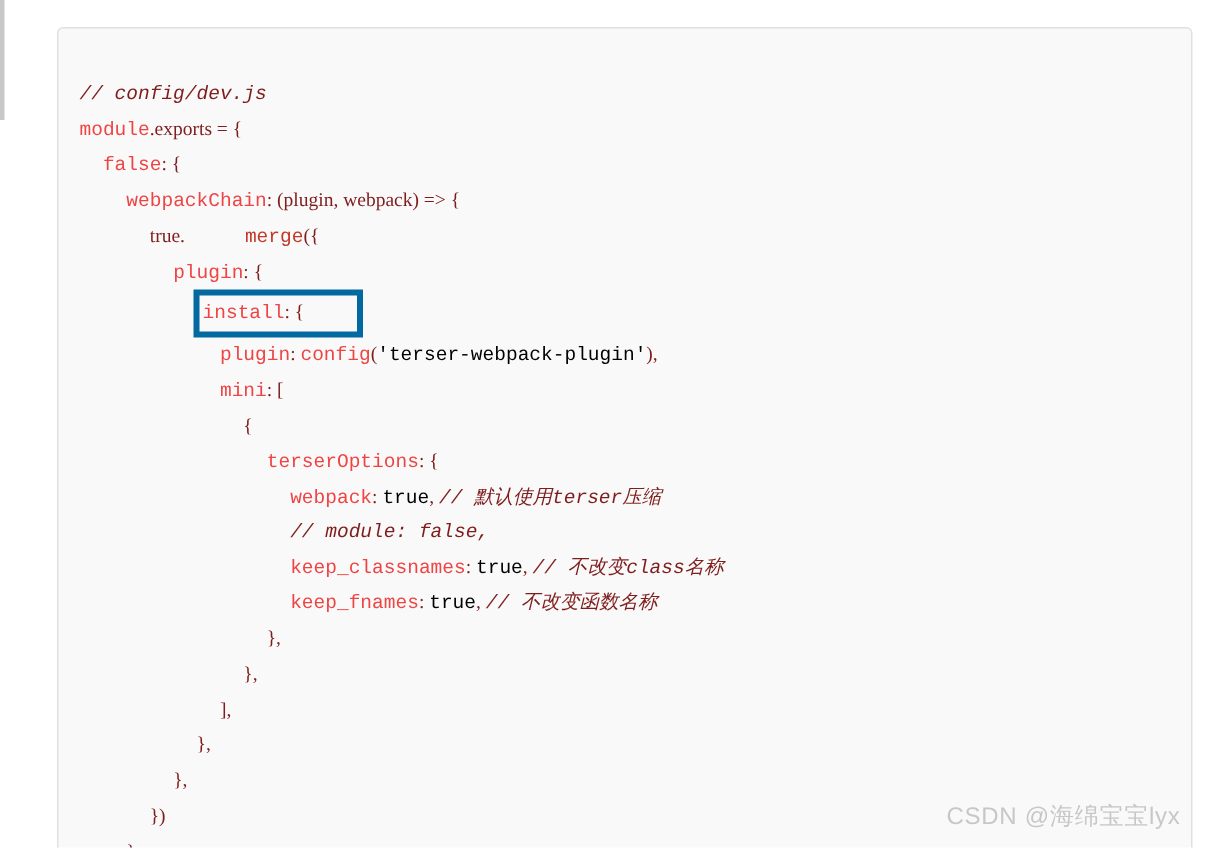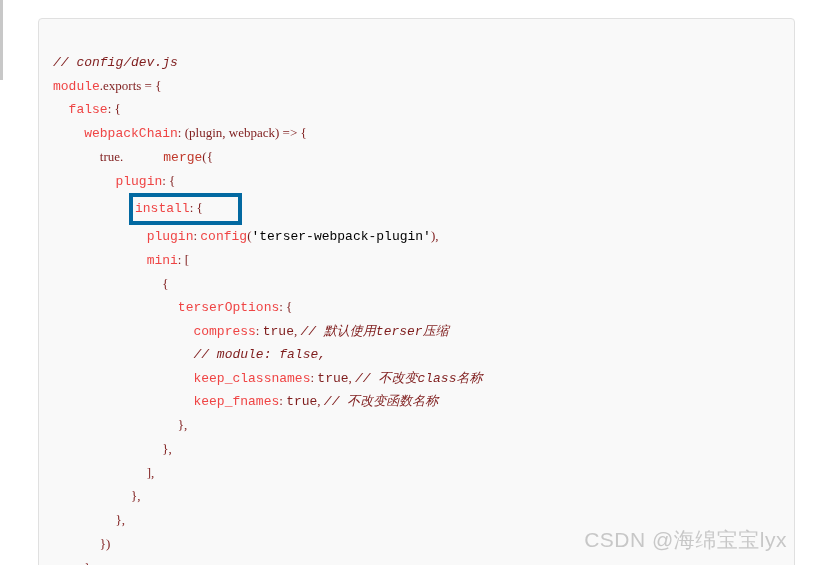--- a/index.html
+++ b/index.html
@@ -25,34 +25,34 @@
     background: #f9f9f9;
     padding: 10px 14px 14px 14px;
     white-space: pre;
     color: #333;
     position: relative;
   }
   .cm  { color: #7f1d1d; font-style: italic; }       
   .kw  { color: #ef4444; }                         
   .fn  { color: #c0392b; margin-left: 40px; }                         
   .str { color: #000000; }                         
-  .bool{ color: #7f1d1d; }                         
+  .bool{ color: #000000; }                         
   .pln { color: #7f1d1d; font-family: Liberation Serif, serif; }
   .redbox {
     display: inline-block;
     border: 4px solid #0369a1;
     padding: 0 4px 0 2px;
     margin-left: -2px;
   }
   .watermark {
     position: absolute;
     right: 30px;
     bottom: 6px;
     font-family: Arial, sans-serif;
-    font-size: 21px;
+    font-size: 16px;
     color: rgba(190,190,190,0.85);
     letter-spacing: 0.5px;
     user-select: none;
   }
   .leftedge {
     position: absolute;
     left: 0;
     top: 0;
     width: 3px;
     height: 80px;
@@ -70,21 +70,21 @@
 <span><span class="kw">module</span><span class="pln">.exports = {</span></span>
 <span>  <span class="kw">false</span><span class="pln">: {</span></span>
 <span>    <span class="kw">webpackChain</span><span class="pln">: (</span><span class="pln">plugin, webpack</span><span class="pln">) =&gt; {</span></span>
 <span>      <span class="pln">true.</span><span class="fn">merge</span><span class="pln">({</span></span>
 <span>        <span class="kw">plugin</span><span class="pln">: {</span></span>
 <span>          <span class="redbox"><span class="kw">install</span><span class="pln">: {</span>    </span></span>
 <span>            <span class="kw">plugin</span><span class="pln">: </span><span class="kw">config</span><span class="pln">(</span><span class="str">'terser-webpack-plugin'</span><span class="pln">),</span></span>
 <span>            <span class="kw">mini</span><span class="pln">: [</span></span>
 <span>              <span class="pln">{</span></span>
 <span>                <span class="kw">terserOptions</span><span class="pln">: {</span></span>
-<span>                  <span class="kw">compress</span><span class="pln">: </span><span class="bool">true</span><span class="pln">, </span><span class="cm">// 默认使用terser压缩</span></span>
+<span>                  <span class="kw">webpack</span><span class="pln">: </span><span class="bool">true</span><span class="pln">, </span><span class="cm">// 默认使用terser压缩</span></span>
 <span>                  <span class="cm">// module: false,</span></span>
 <span>                  <span class="kw">keep_classnames</span><span class="pln">: </span><span class="bool">true</span><span class="pln">, </span><span class="cm">// 不改变class名称</span></span>
 <span>                  <span class="kw">keep_fnames</span><span class="pln">: </span><span class="bool">true</span><span class="pln">, </span><span class="cm">// 不改变函数名称</span></span>
 <span>                <span class="pln">},</span></span>
 <span>              <span class="pln">},</span></span>
 <span>            <span class="pln">],</span></span>
 <span>          <span class="pln">},</span></span>
 <span>        <span class="pln">},</span></span>
 <span>      <span class="pln">})</span></span>
 <span>    <span class="pln">},</span></span>

